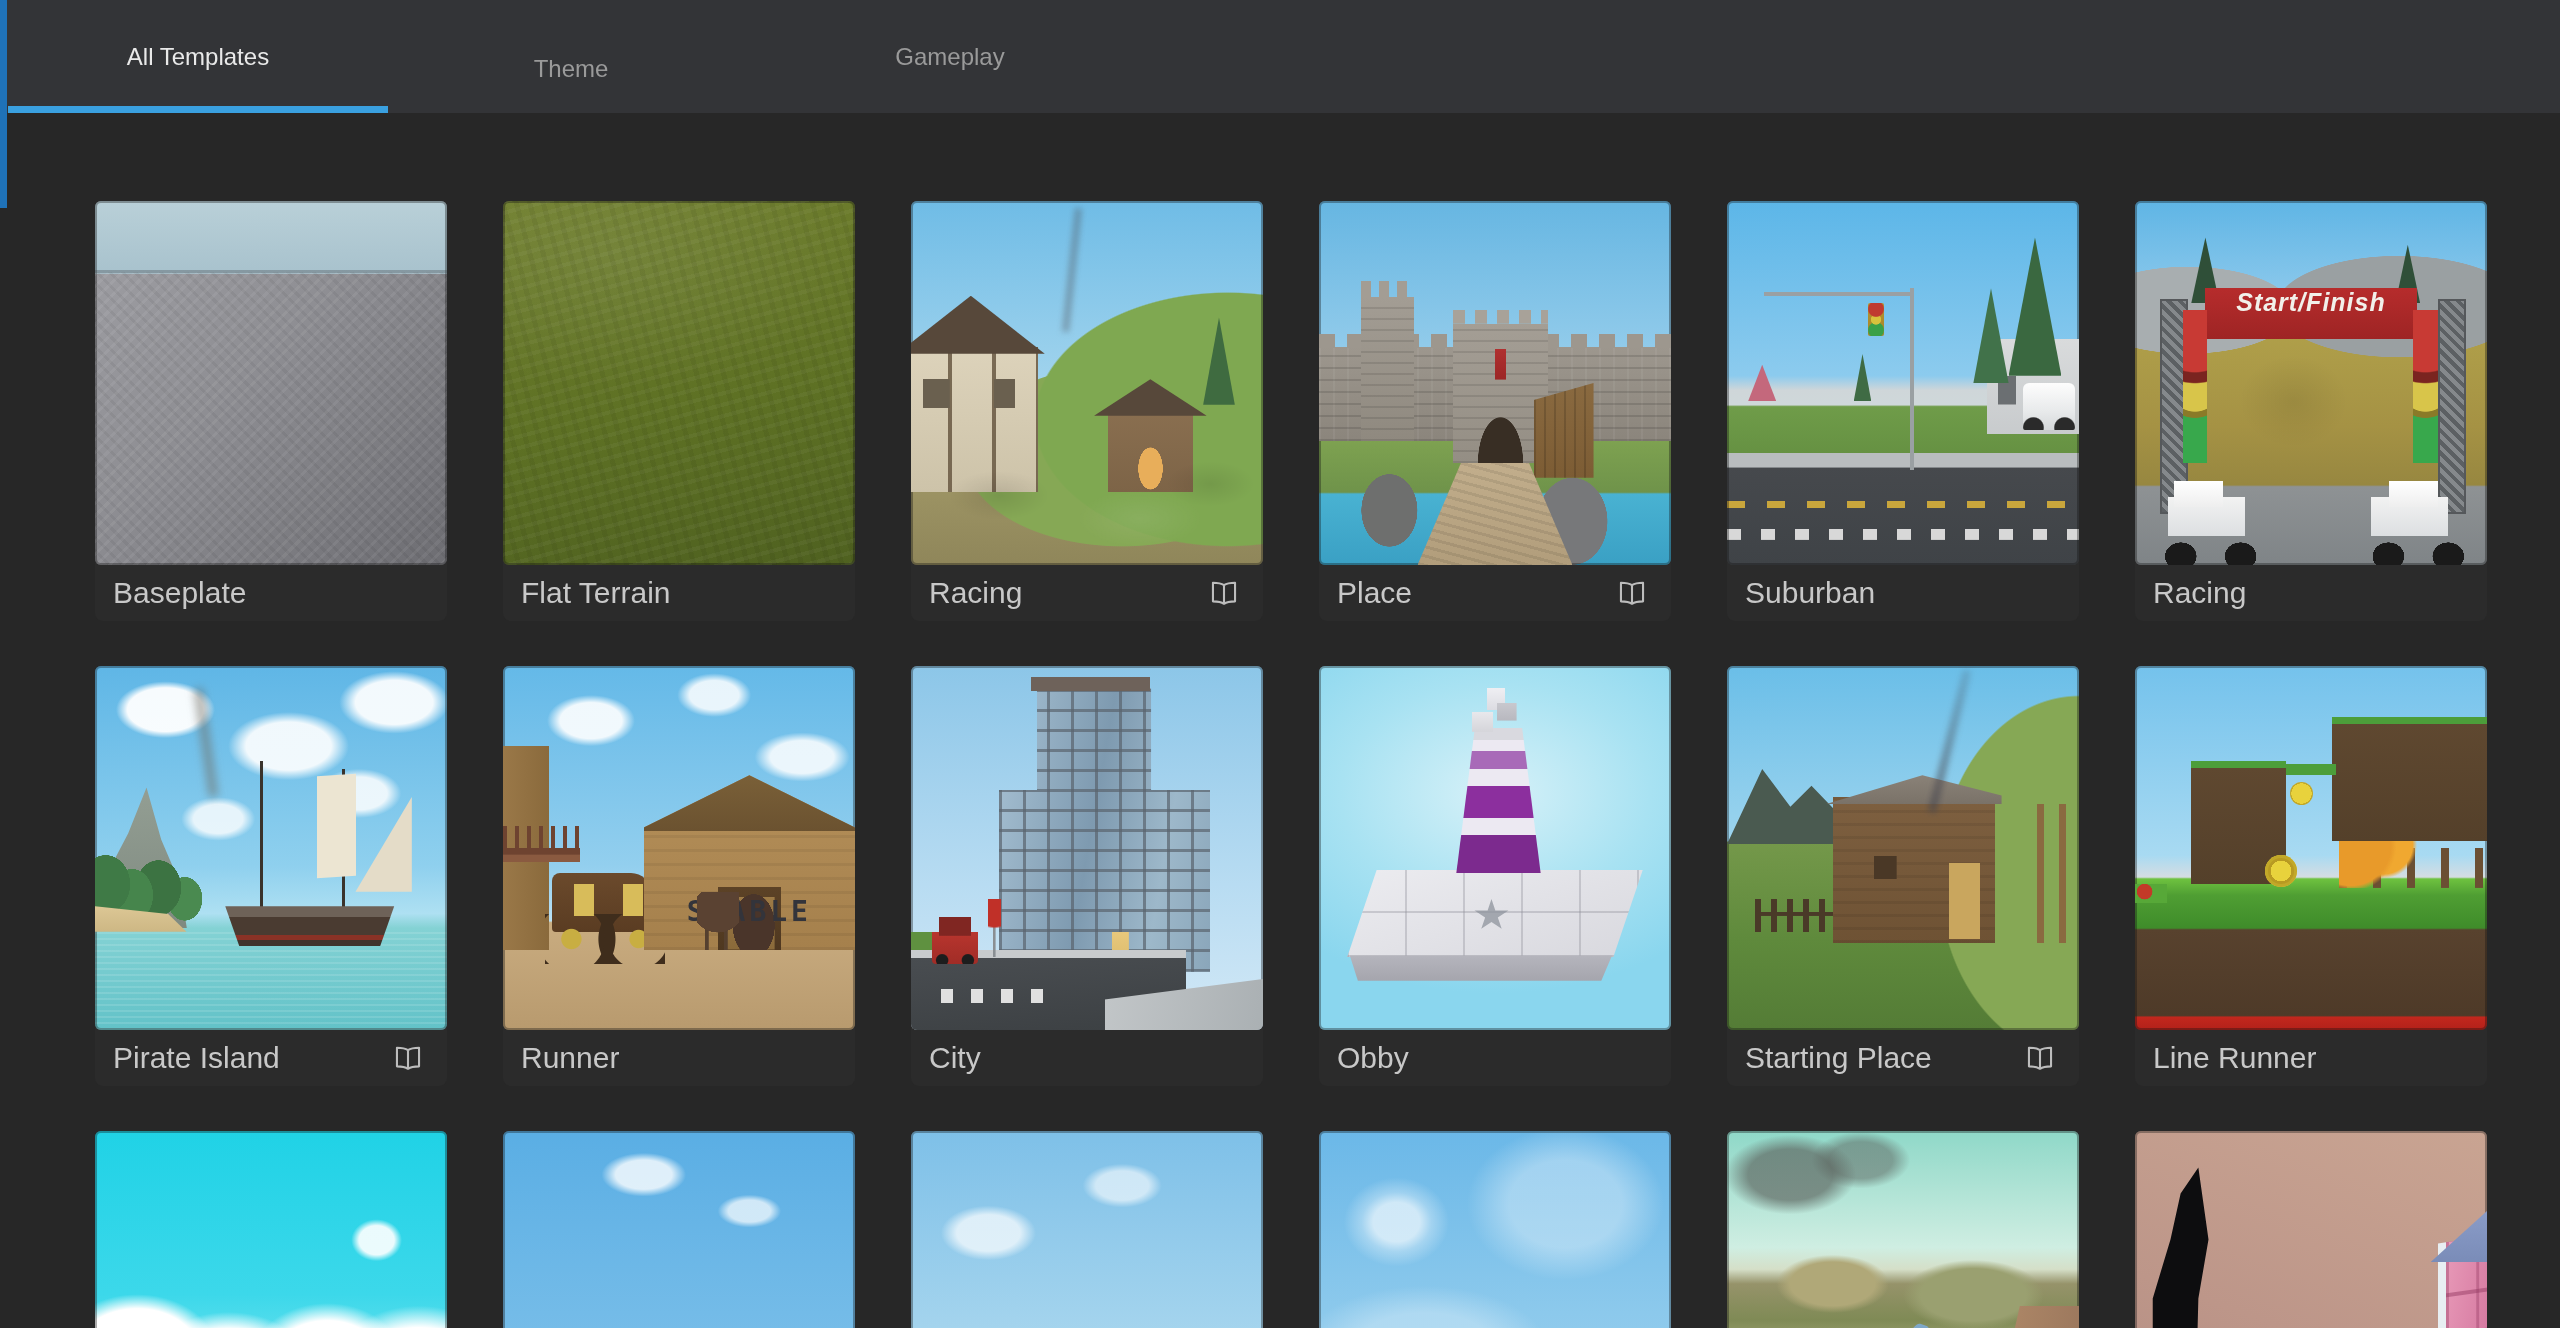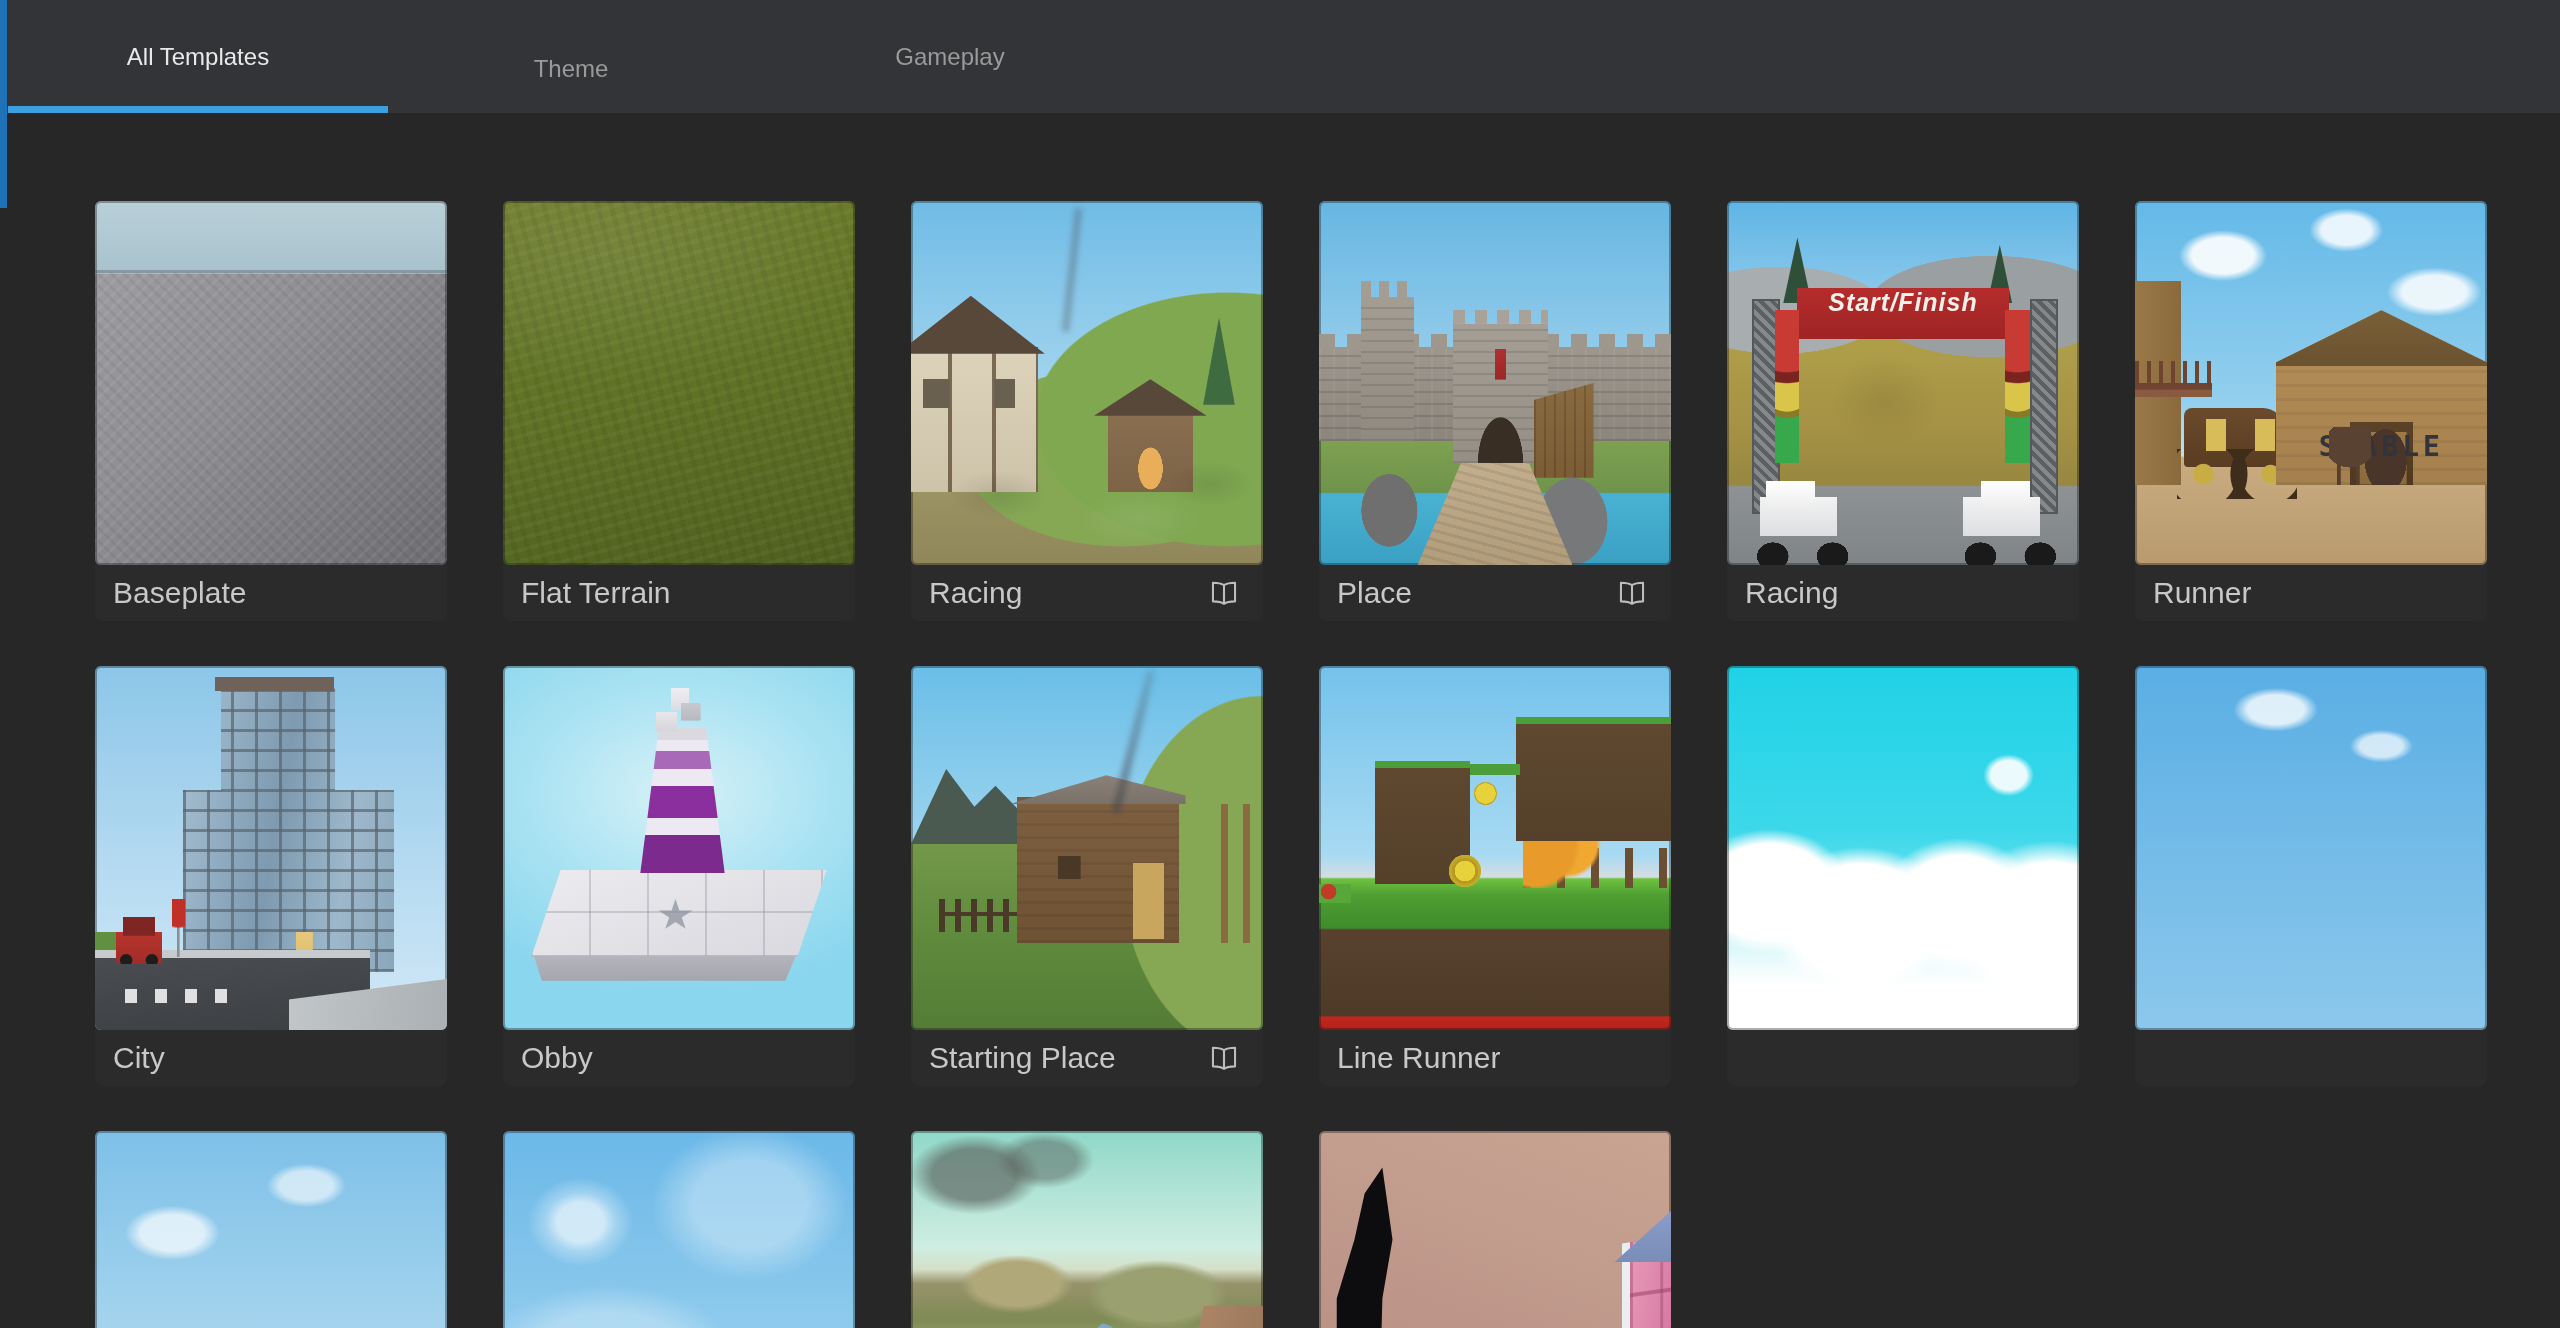--- a/index.html
+++ b/index.html
@@ -471,31 +471,64 @@
       <span class="card-label">Place</span>
       <span class="guide-icon">
         <svg width="30" height="27" viewBox="0 0 24 22" fill="none">
           <path d="M12 4.2C10 2.8 7.2 2.2 3 2.2v15.2c4.2 0 7 .6 9 2 2-1.4 4.8-2 9-2V2.2c-4.2 0-7 .6-9 2z" stroke="#bdbdbd" stroke-width="1.7" stroke-linejoin="round"></path>
           <line x1="12" y1="4.4" x2="12" y2="19" stroke="#bdbdbd" stroke-width="1.7"></line>
         </svg>
       </span>
     </div>
   </div>
     <div class="card">
+    <div class="thumb thumb--suburban">
+        <i class="s s1"></i>
+        <i class="s s2"></i>
+        <i class="s s3"></i>
+        <i class="s s4"></i>
+        <i class="s s5"></i>
+        <i class="s s6"></i>
+      </div>
+    <div class="card-footer">
+      <span class="card-label">Suburban</span>
+
+    </div>
+  </div>
+    <div class="card">
     <div class="thumb thumb--racing">
         <i class="s s1 overlay-text">Start/Finish</i>
         <i class="s s2"></i>
         <i class="s s3"></i>
         <i class="s s4"></i>
         <i class="s s5"></i>
         <i class="s s6"></i>
       </div>
     <div class="card-footer">
       <span class="card-label">Racing</span>
 
+    </div>
+  </div>
+    <div class="card">
+    <div class="thumb thumb--pirate-island">
+        <i class="s s1"></i>
+        <i class="s s2"></i>
+        <i class="s s3"></i>
+        <i class="s s4"></i>
+        <i class="s s5"></i>
+        <i class="s s6"></i>
+      </div>
+    <div class="card-footer">
+      <span class="card-label">Pirate Island</span>
+      <span class="guide-icon">
+        <svg width="30" height="27" viewBox="0 0 24 22" fill="none">
+          <path d="M12 4.2C10 2.8 7.2 2.2 3 2.2v15.2c4.2 0 7 .6 9 2 2-1.4 4.8-2 9-2V2.2c-4.2 0-7 .6-9 2z" stroke="#bdbdbd" stroke-width="1.7" stroke-linejoin="round"></path>
+          <line x1="12" y1="4.4" x2="12" y2="19" stroke="#bdbdbd" stroke-width="1.7"></line>
+        </svg>
+      </span>
     </div>
   </div>
     <div class="card">
     <div class="thumb thumb--western">
         <i class="s s1 overlay-text">STABLE</i>
         <i class="s s2"></i>
         <i class="s s3"></i>
         <i class="s s4"></i>
         <i class="s s5"></i>
         <i class="s s6"></i>

